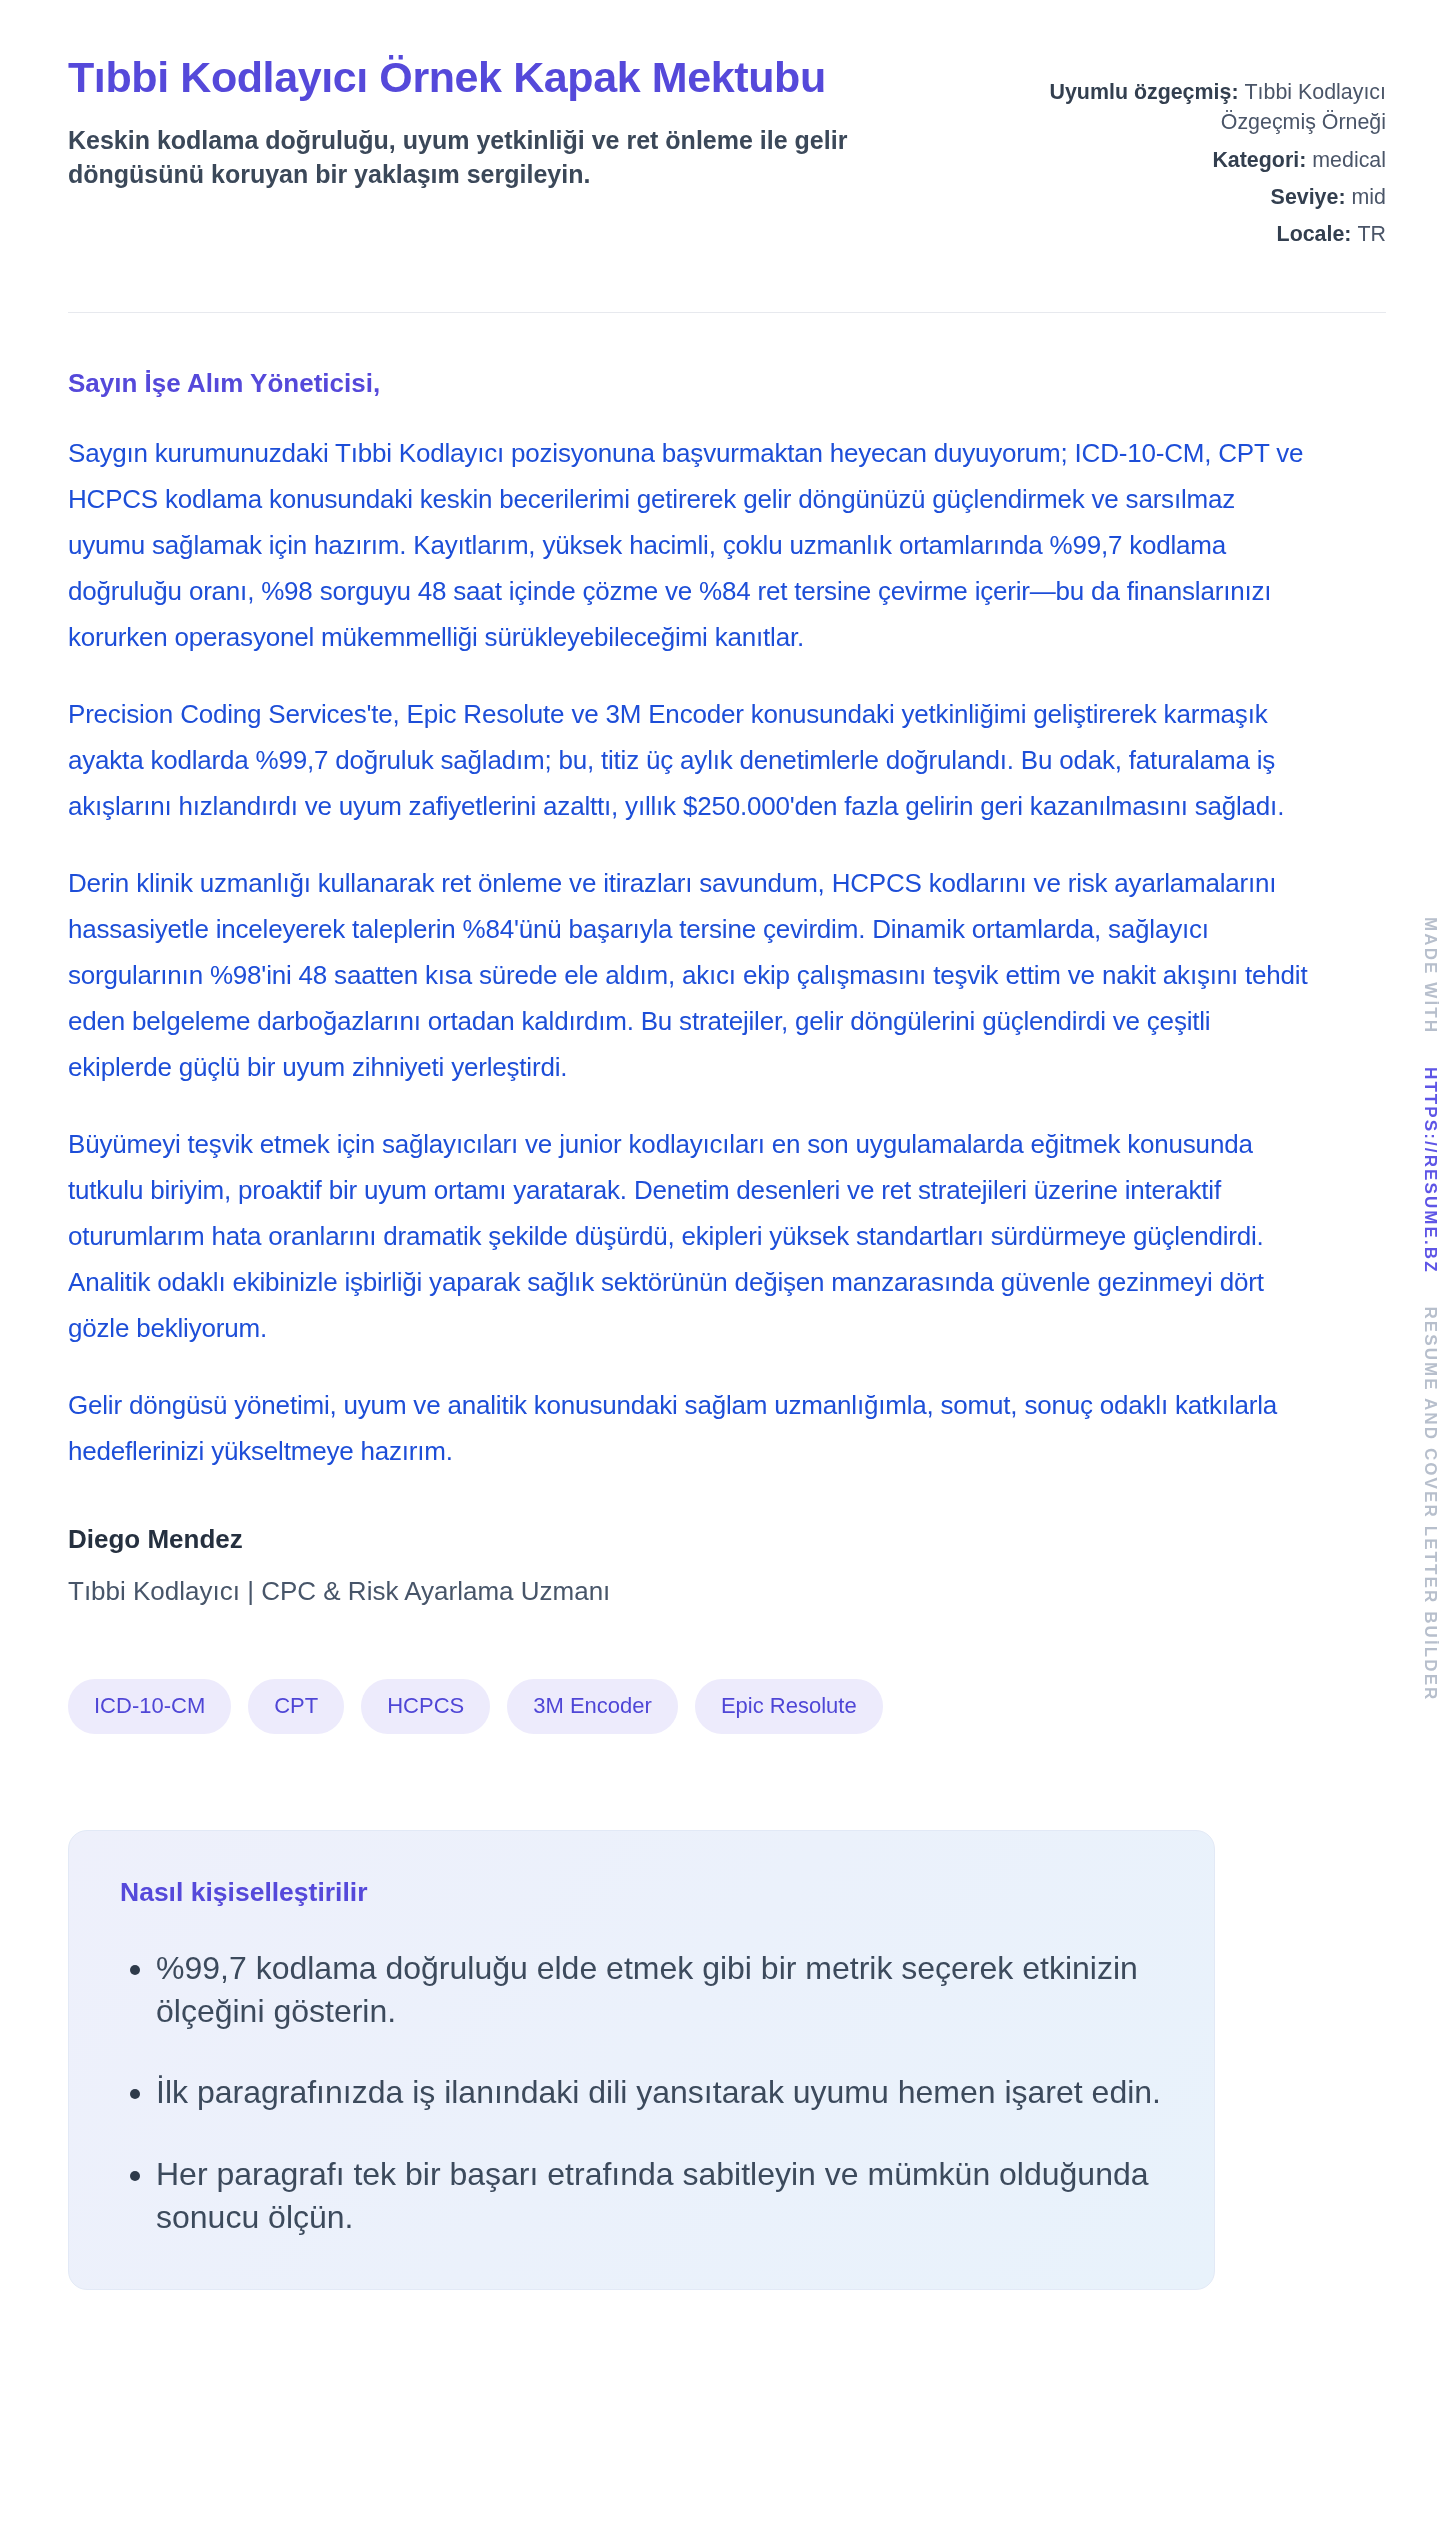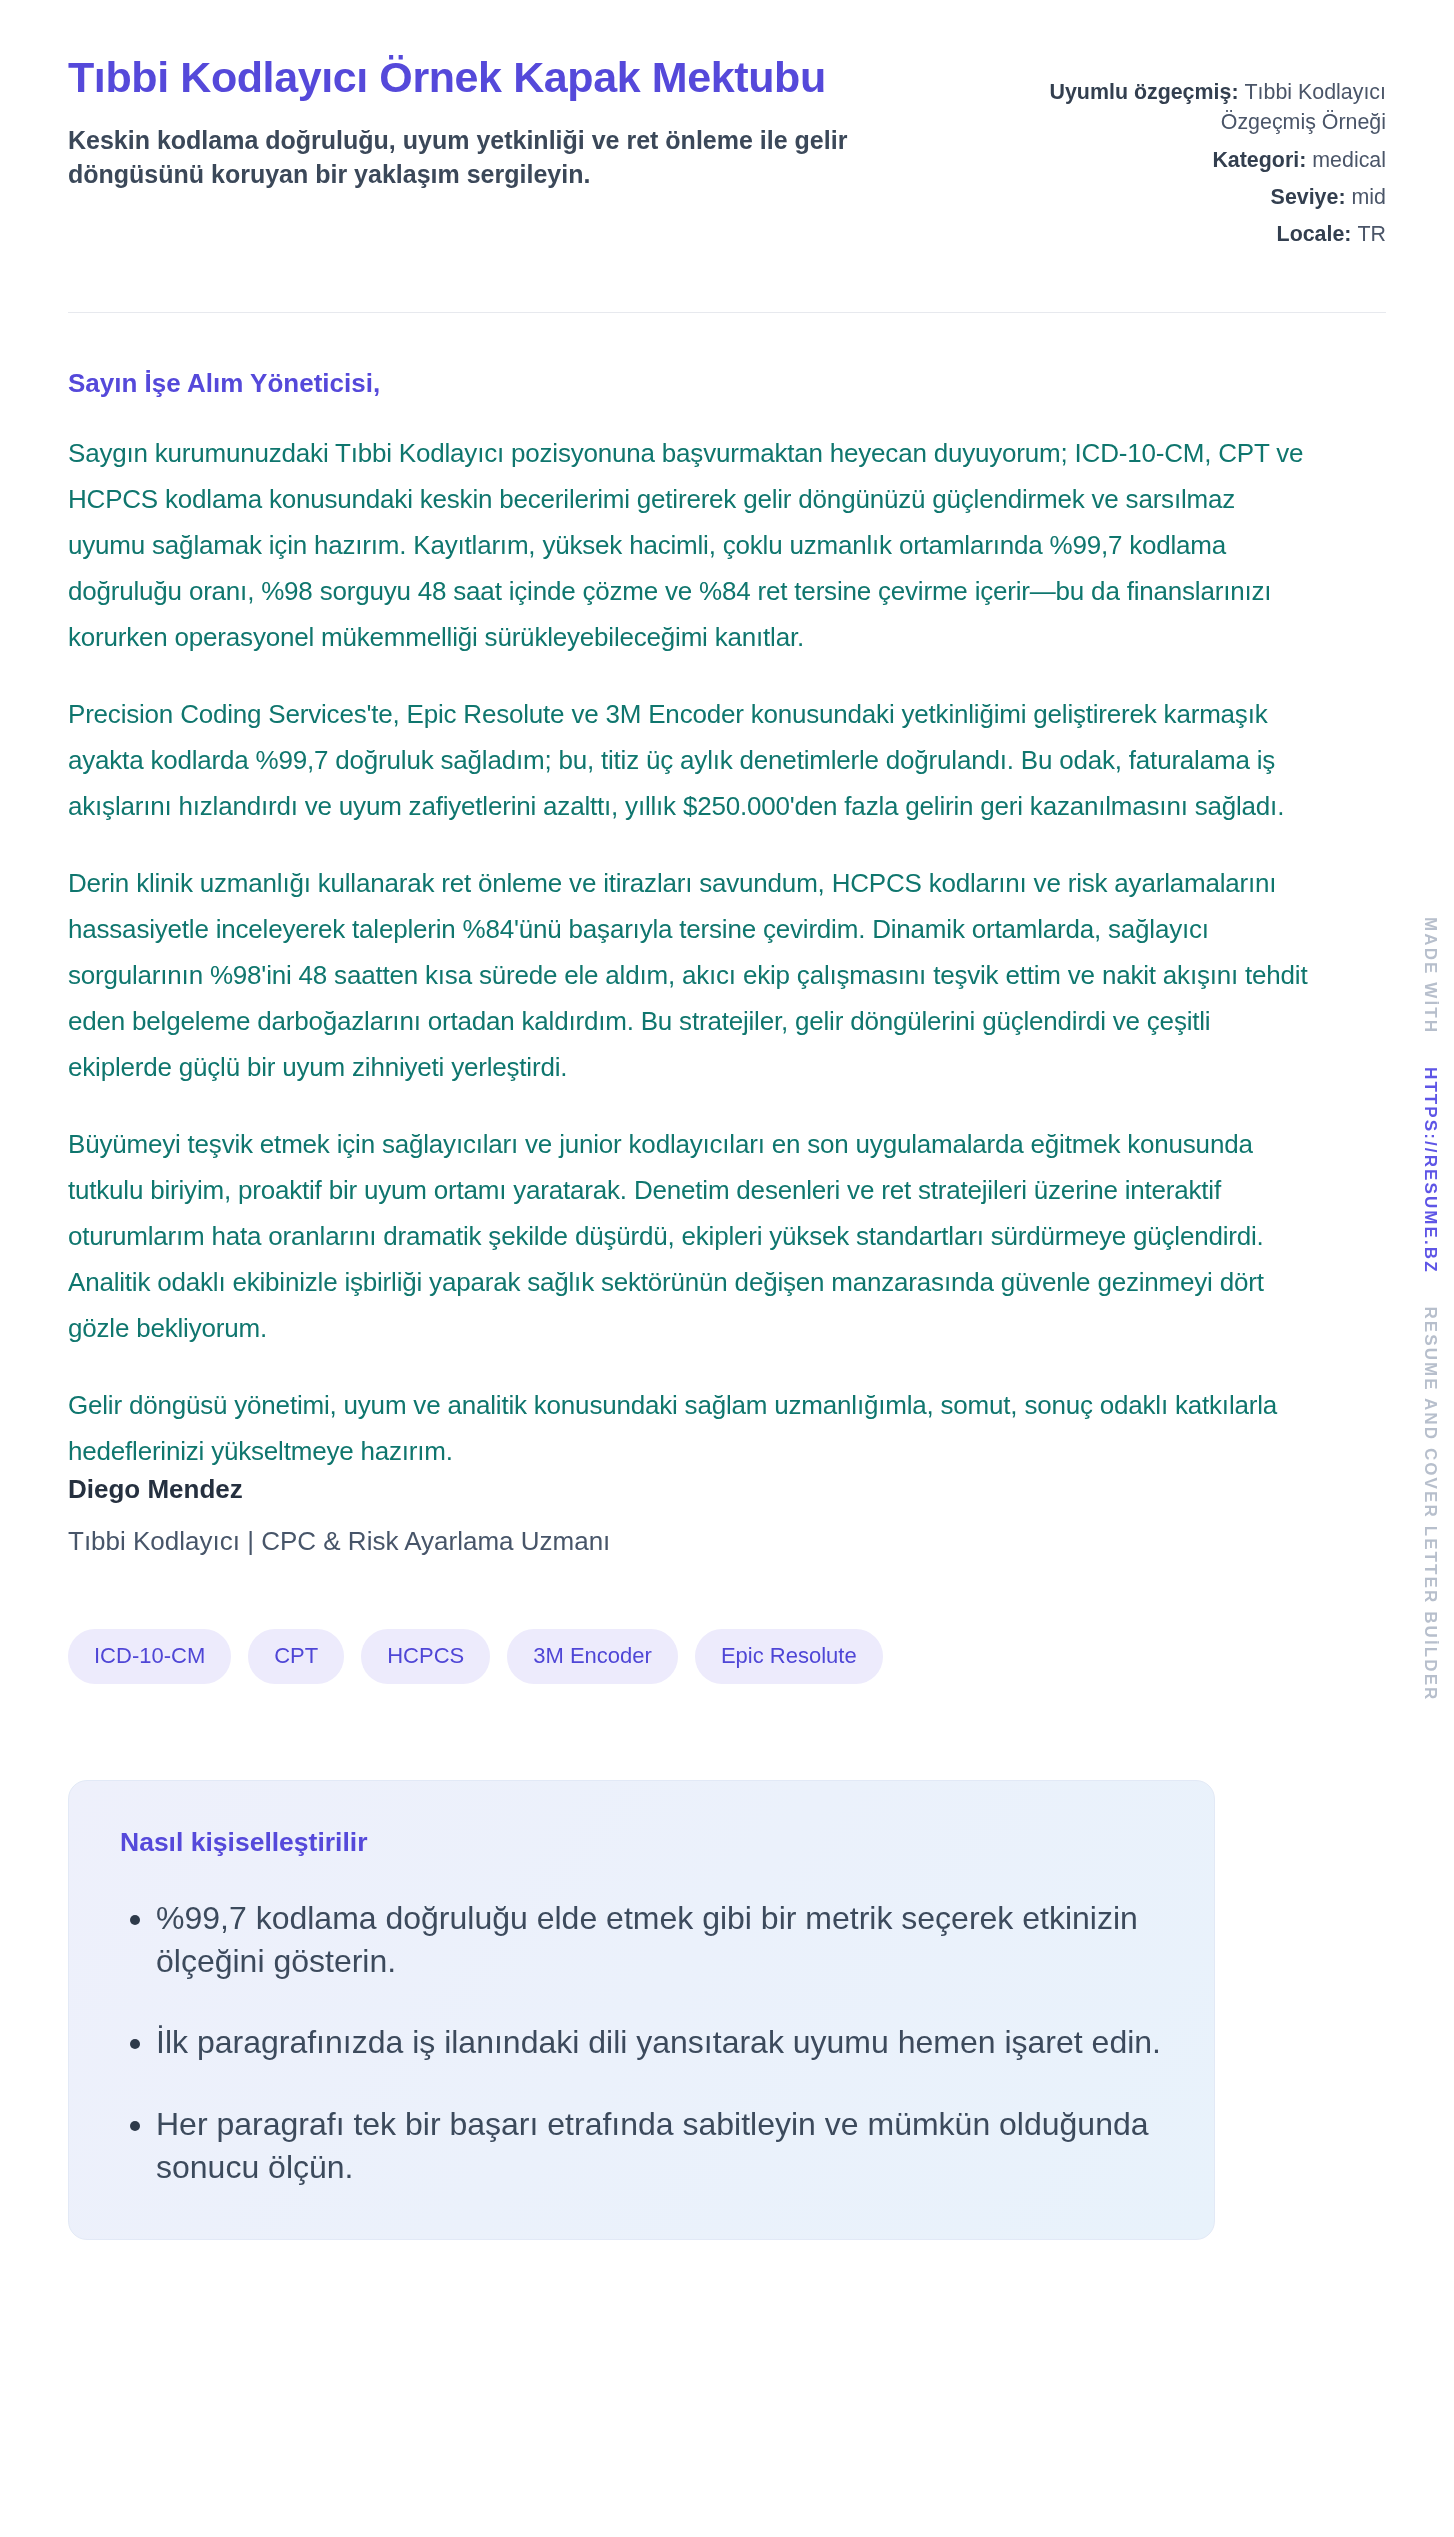--- a/index.html
+++ b/index.html
@@ -63,26 +63,27 @@
   
   .greeting {
     margin-top: 55px;
     font-size: 26px;
     font-weight: 700;
     color: #5549da;
   }
   .para {
     font-size: 26px;
     line-height: 1.77;
-    color: #0f766e;
+    color: #1d4ed8;
     letter-spacing: -0.2px;
     max-width: 1245px;
     margin: 31px 8px 0 0;
   }
   .sig-name {
+    margin-top: 50px;
     font-size: 26px;
     font-weight: 700;
     color: #25303f;
   }
   .sig-role {
     margin-top: 20.5px;
     font-size: 26px;
     color: #475569;
   }
   

